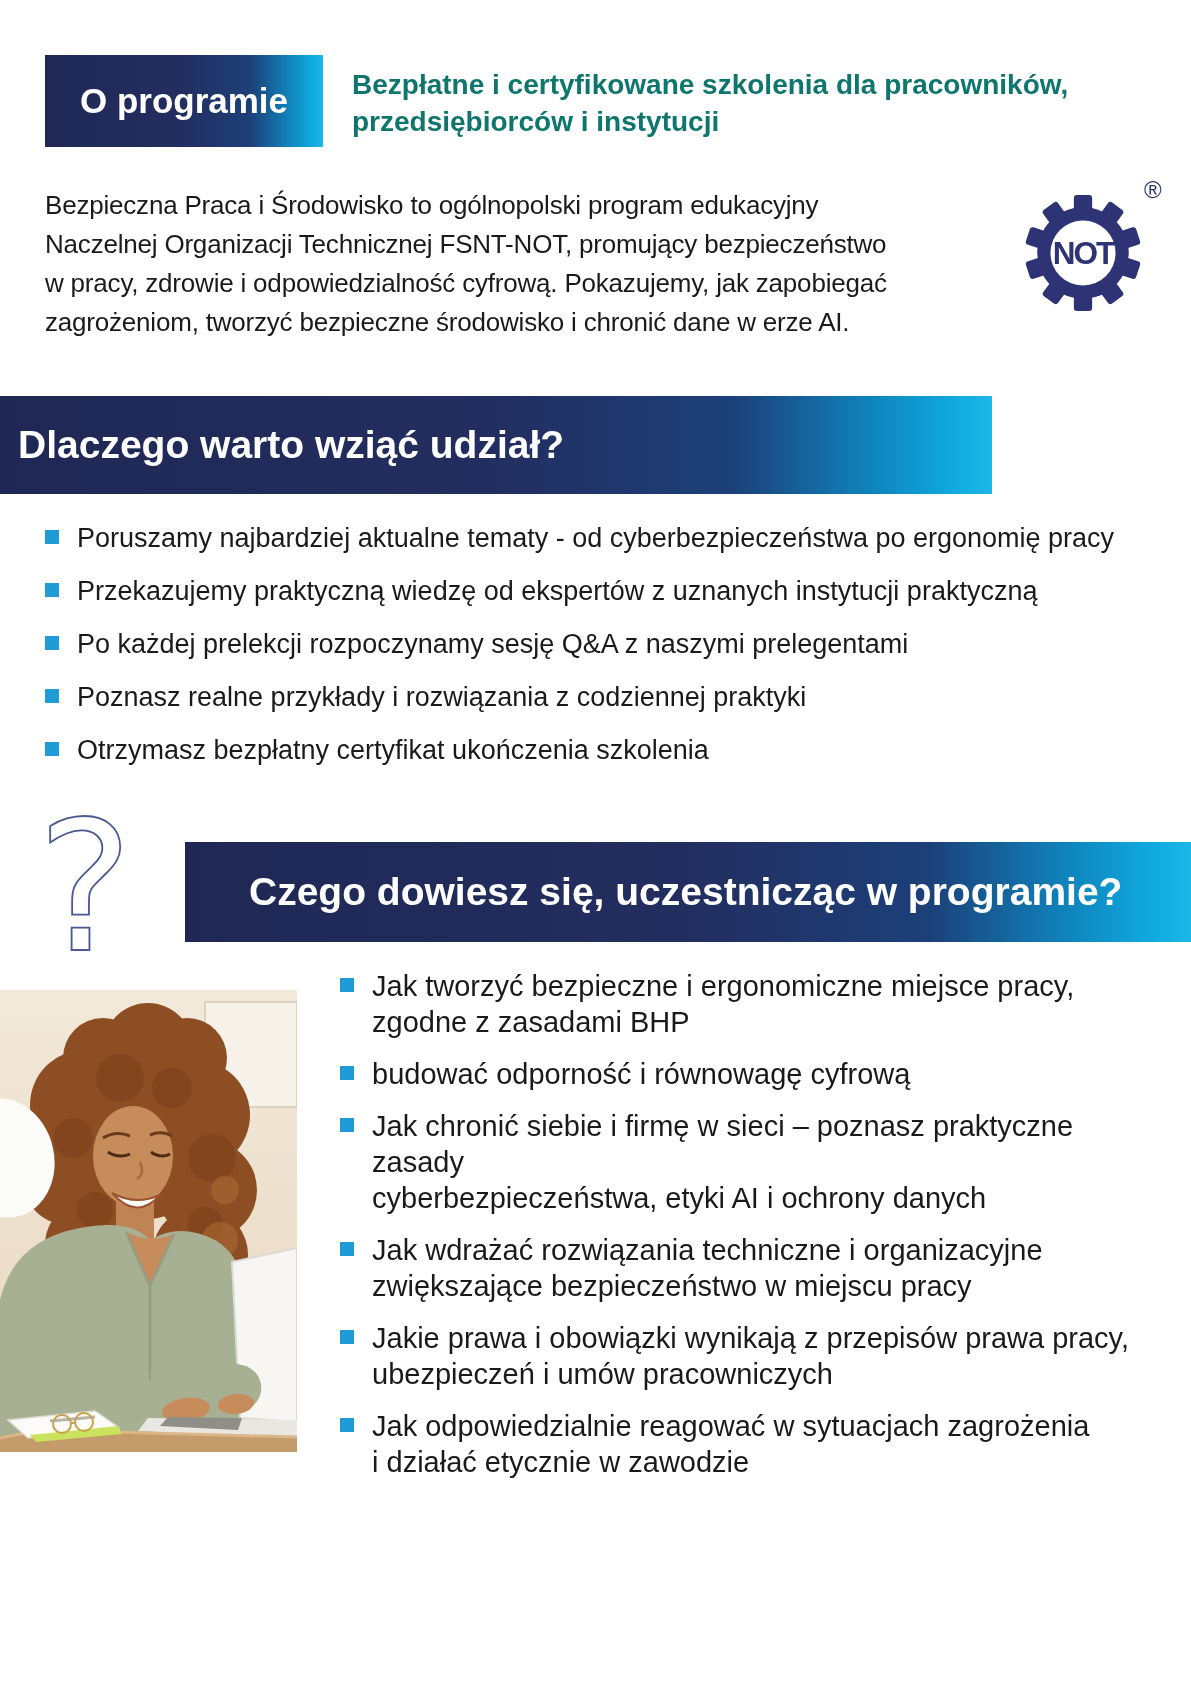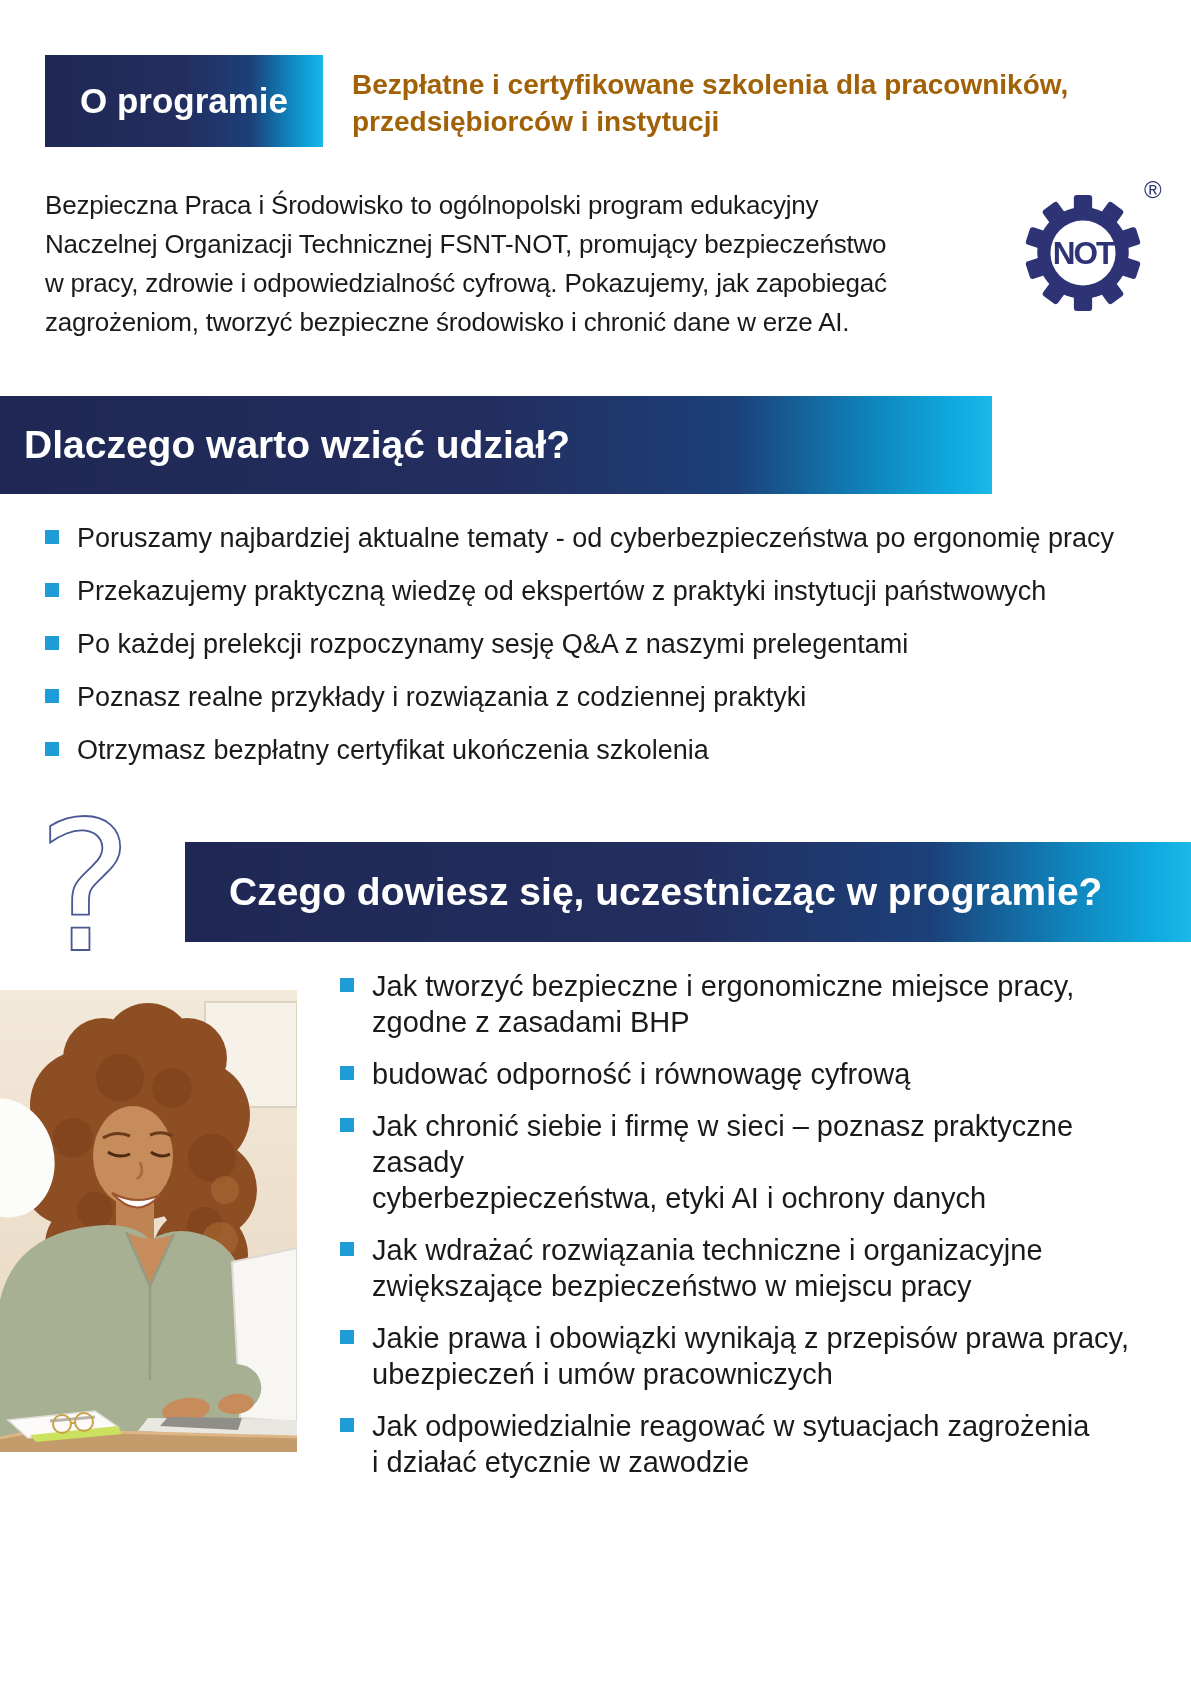--- a/index.html
+++ b/index.html
@@ -9,38 +9,38 @@
   }
   .grad{background:linear-gradient(90deg,#1f2854 0%,#232e60 50%,#1c4079 74%,#0f85bd 88%,#0fa9de 96%,#1cb8e8 100%);}
   
   .title-box{
     position:absolute;left:45px;top:55px;width:278px;height:92px;
     display:flex;align-items:center;justify-content:center;
     color:#ffffff;font-size:35px;font-weight:bold;
   }
   .subtitle{
     position:absolute;left:352px;top:66px;
-    font-size:28px;font-weight:bold;color:#a16207;line-height:37px;
+    font-size:28px;font-weight:bold;color:#0f766e;line-height:37px;
   }
   .subtitle .line{display:block;}
   
   .intro{position:absolute;left:45px;top:186px;font-size:26px;line-height:39px;color:#1a1a1a;letter-spacing:-0.2px;}
   .intro .line{display:block;}
   
   .not-logo{position:absolute;left:1022px;top:190px;width:122px;height:122px;}
   .reg-mark{position:absolute;left:1144px;top:176px;font-size:24px;color:#2e3375;}
   
   .banner1{
     position:absolute;left:0;top:396px;width:992px;height:98px;
-    display:flex;align-items:center;padding-left:24px;box-sizing:border-box;
+    display:flex;align-items:center;padding-left:18px;box-sizing:border-box;
     color:#ffffff;font-size:39px;font-weight:bold;
   }
   .banner2{
     position:absolute;left:185px;top:842px;width:1006px;height:100px;
-    display:flex;align-items:center;padding-left:44px;box-sizing:border-box;
+    display:flex;align-items:center;padding-left:64px;box-sizing:border-box;
     color:#ffffff;font-size:39px;font-weight:bold;
   }
   
   .bullets1{position:absolute;left:45px;top:523px;width:1125px;}
   .b-item{display:flex;margin-bottom:23px;font-size:27px;line-height:30px;color:#1a1a1a;}
   .b-sq{width:14px;height:14px;background:#1e9cd8;margin:7px 18px 0 0;flex:none;}
   .bullets2{position:absolute;left:340px;top:968px;width:822px;}
   .b2-item{display:flex;margin-bottom:16px;font-size:29px;line-height:36px;color:#1a1a1a;}
   .b2-item .b-sq{margin-top:10px;}
   .bl{display:block;}
@@ -103,21 +103,21 @@
     <span>Dlaczego warto wziąć udział?</span>
   </div>
 
   <div class="bullets1">
     <div class="b-item">
       <span class="b-sq"></span>
       <span>Poruszamy najbardziej aktualne tematy - od cyberbezpieczeństwa po ergonomię pracy</span>
     </div>
     <div class="b-item">
       <span class="b-sq"></span>
-      <span>Przekazujemy praktyczną wiedzę od ekspertów z praktyki instytucji państwowych</span>
+      <span>Przekazujemy praktyczną wiedzę od ekspertów z uznanych instytucji praktyczną</span>
     </div>
     <div class="b-item">
       <span class="b-sq"></span>
       <span>Po każdej prelekcji rozpoczynamy sesję Q&amp;A z naszymi prelegentami</span>
     </div>
     <div class="b-item">
       <span class="b-sq"></span>
       <span>Poznasz realne przykłady i rozwiązania z codziennej praktyki</span>
     </div>
     <div class="b-item">

